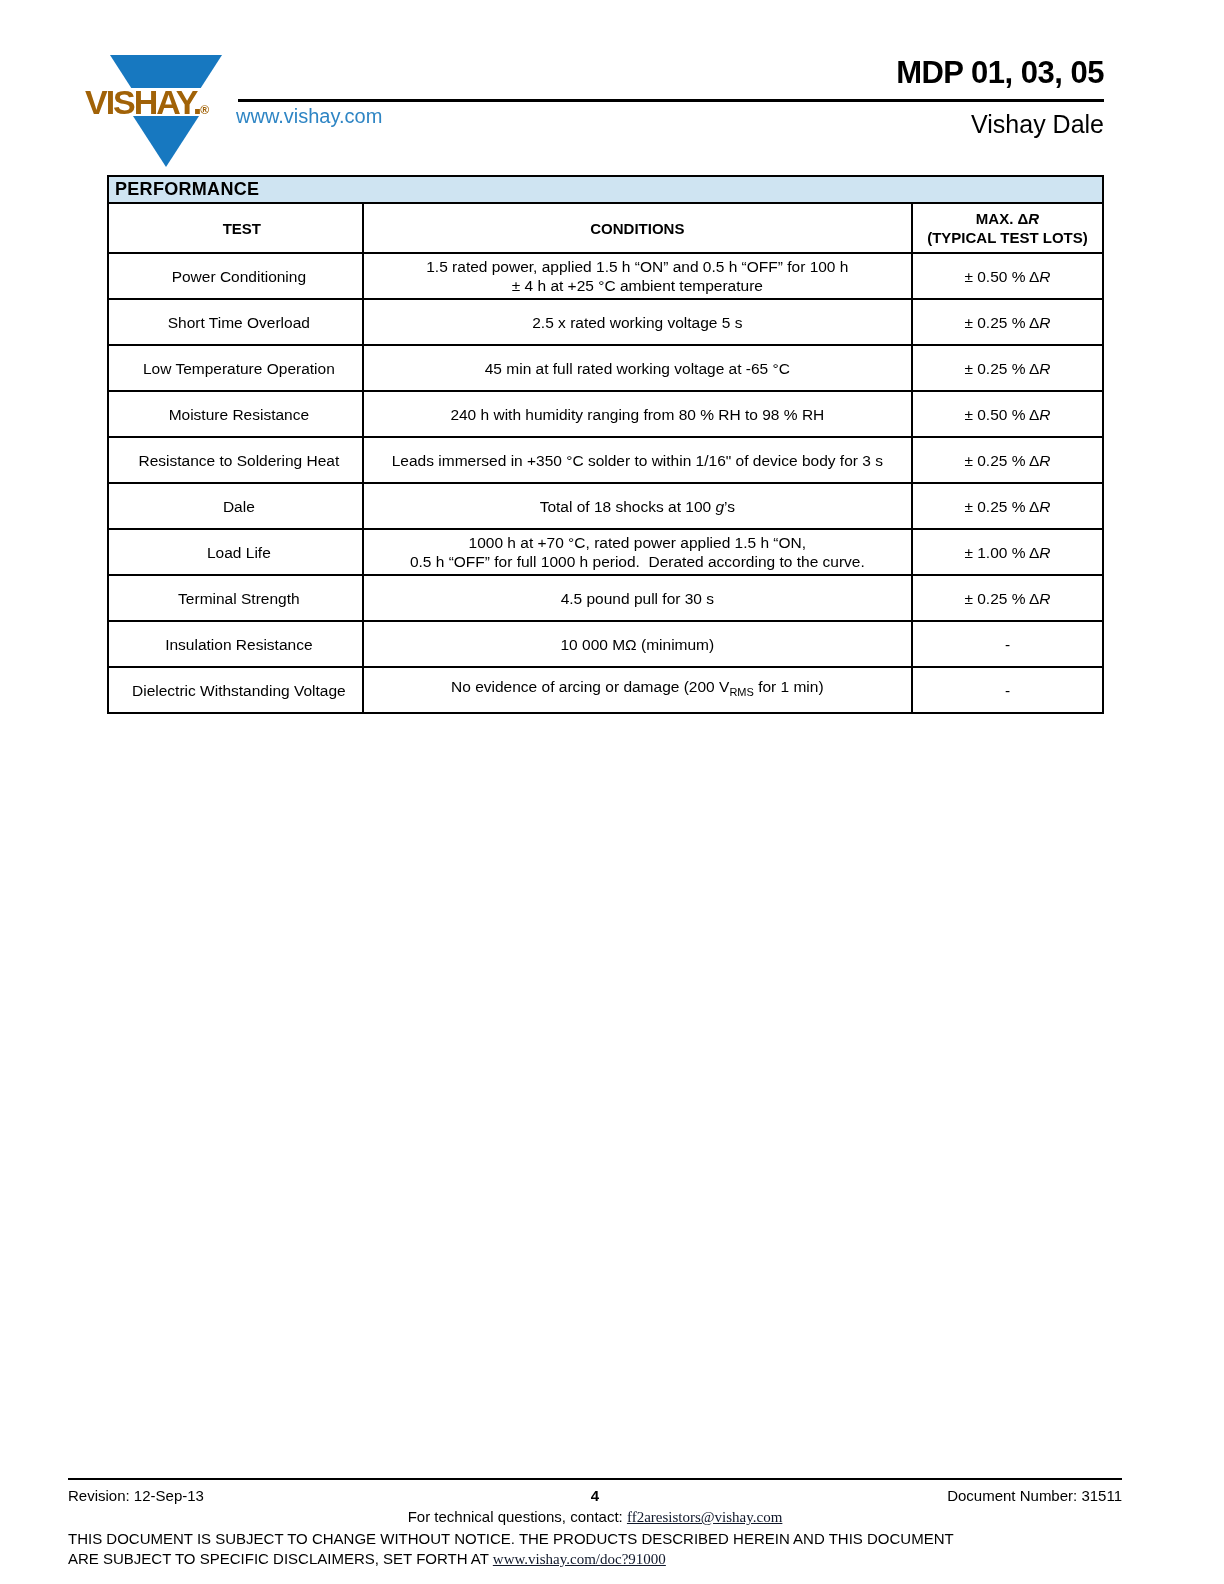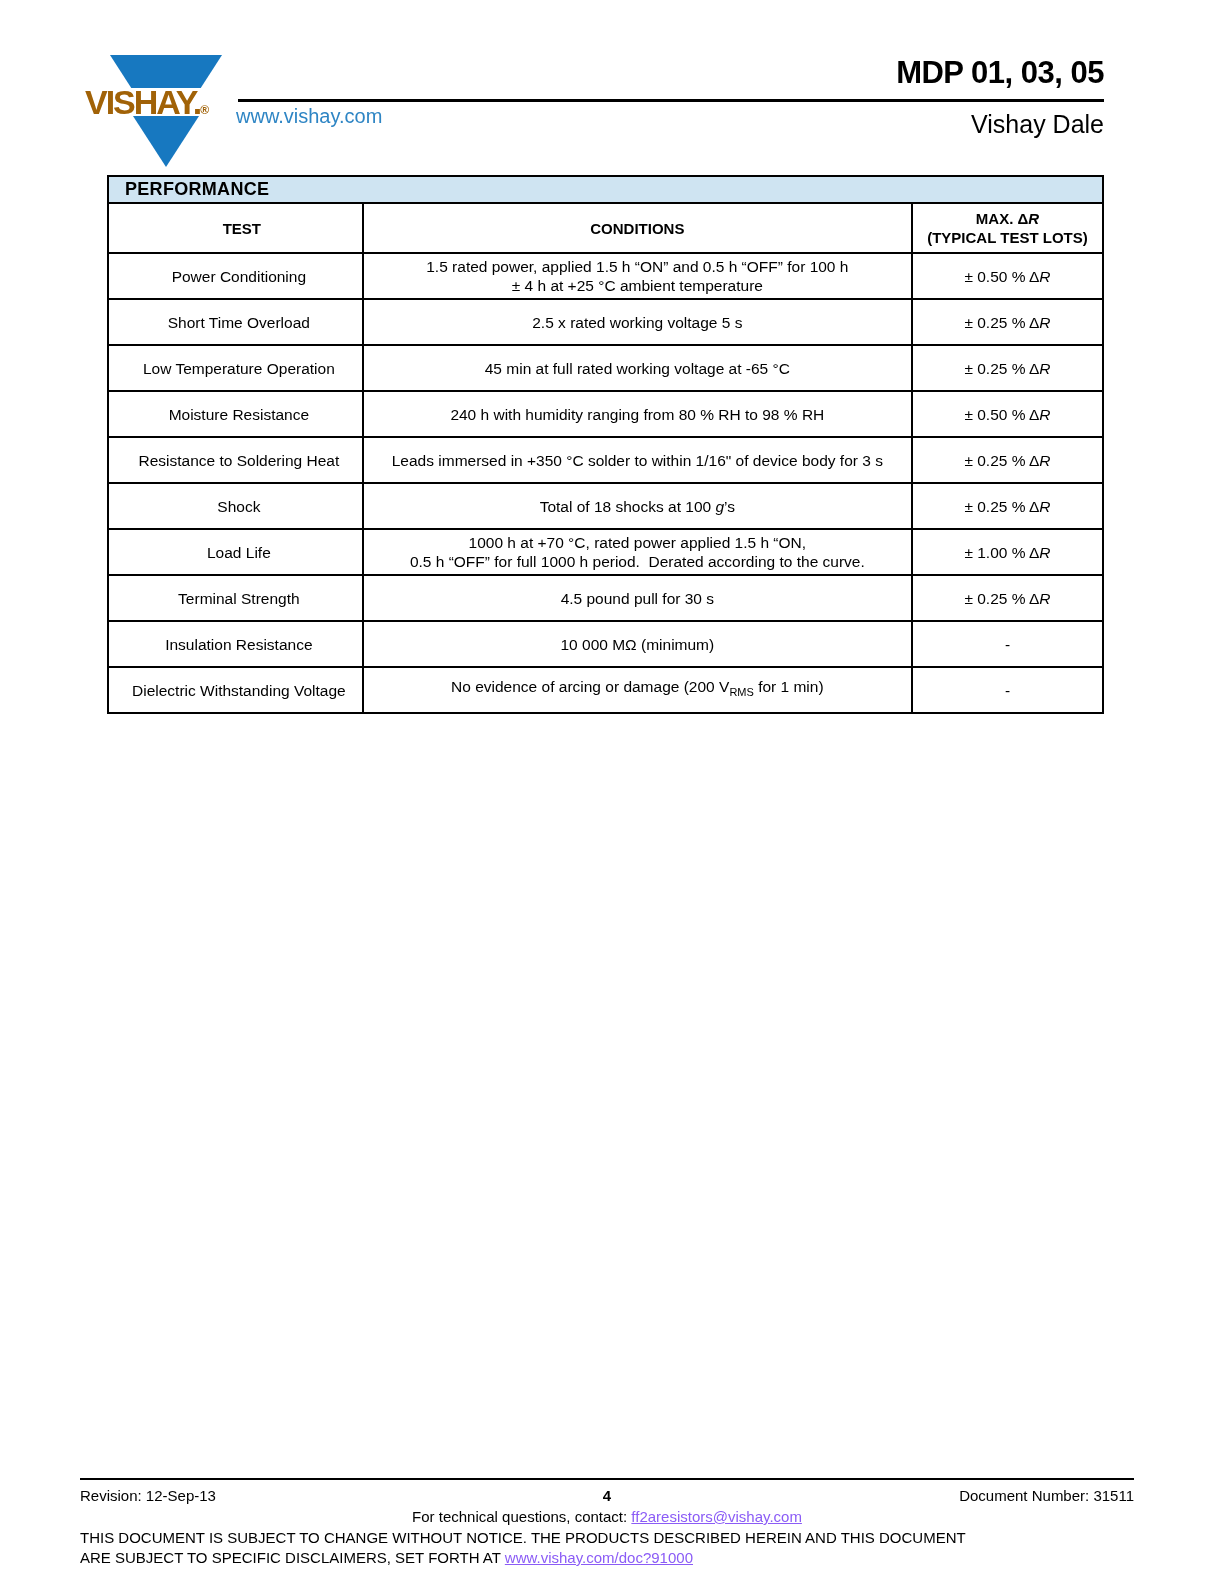--- a/index.html
+++ b/index.html
@@ -24,40 +24,40 @@
 
   .header-rule { position:absolute; left:238px; top:99px; width:866px; height:3px; background:#000; }
   .site-link { position:absolute; left:236px; top:105px; font-size:20px; color:#2e85c4; text-decoration:none; }
   .product-title { position:absolute; right:120px; top:55px; font-size:31px; font-weight:bold;
     letter-spacing:-0.5px; text-align:right; }
   .division { position:absolute; right:120px; top:110px; font-size:25px; text-align:right; }
 
   
   .perf { position:absolute; left:107px; top:175px; width:997px; }
   .perf-bar { background:#cfe4f2; border:2px solid #000; border-bottom:none;
-    height:27px; line-height:24px; padding-left:16px; font-size:18px; font-weight:bold; letter-spacing:0.3px; }
+    height:27px; line-height:24px; padding-left:6px; font-size:18px; font-weight:bold; letter-spacing:0.3px; }
   table.perf-table { width:100%; border-collapse:collapse; table-layout:fixed; }
   .perf-table th, .perf-table td { border:2px solid #000; font-size:15.5px; vertical-align:middle; }
   .perf-table th { font-weight:bold; height:50px; text-align:center; line-height:19px; font-size:15px; }
   .perf-table td { height:46px; text-align:center; line-height:19px; padding:2px 6px; }
   .th-test, .cell-test { width:25.6%; text-align:left; padding-left:13px !important; }
   .th-cond { width:55.2%; }
   .th-max  { width:19.2%; }
   .cell-max i, .th-max i, .cell-cond i { font-style:italic; }
   sub { font-size:11px; }
 
   
-  .footer { position:absolute; left:80px; top:1478px; width:1054px; border-top:2px solid #000; font-size:15px; }
+  .footer { position:absolute; left:68px; top:1478px; width:1054px; border-top:2px solid #000; font-size:15px; }
   .foot-meta { display:flex; align-items:flex-start; margin-top:7px; }
   .foot-meta .left  { flex:1; text-align:left; }
   .foot-meta .mid   { flex:0 0 auto; font-weight:bold; }
   .foot-meta .right { flex:1; text-align:right; }
   .foot-contact { text-align:center; margin-top:4px; }
   .foot-disclaimer { text-align:left; margin-top:3px; line-height:20px; }
-  .link { color:#8b5cf6; text-decoration:underline; cursor:pointer; }
+  .link { color:#0f172a; text-decoration:underline; cursor:pointer;font-family:Liberation Serif, serif; }
 </style>
 </head>
 <body>
 
 <div class="page">
 
   <div class="logo">
     <div class="logo-trap"></div>
     <div class="logo-text"><span>VISHAY.</span><span class="reg">®</span></div>
     <div class="logo-tri"></div>
@@ -100,21 +100,21 @@
             <td class="cell-test">Moisture Resistance</td>
             <td class="cell-cond">240 h with humidity ranging from 80 % RH to 98 % RH</td>
             <td class="cell-max">± 0.50 % Δ<i>R</i></td>
           </tr>
           <tr>
             <td class="cell-test">Resistance to Soldering Heat</td>
             <td class="cell-cond">Leads immersed in +350 °C solder to within 1/16" of device body for 3 s</td>
             <td class="cell-max">± 0.25 % Δ<i>R</i></td>
           </tr>
           <tr>
-            <td class="cell-test">Shock</td>
+            <td class="cell-test">Dale</td>
             <td class="cell-cond">Total of 18 shocks at 100 <i>g</i>’s</td>
             <td class="cell-max">± 0.25 % Δ<i>R</i></td>
           </tr>
           <tr>
             <td class="cell-test">Load Life</td>
             <td class="cell-cond">1000 h at +70 °C, rated power applied 1.5 h “ON,<br>0.5 h “OFF” for full 1000 h period.&nbsp; Derated according to the curve.</td>
             <td class="cell-max">± 1.00 % Δ<i>R</i></td>
           </tr>
           <tr>
             <td class="cell-test">Terminal Strength</td>

